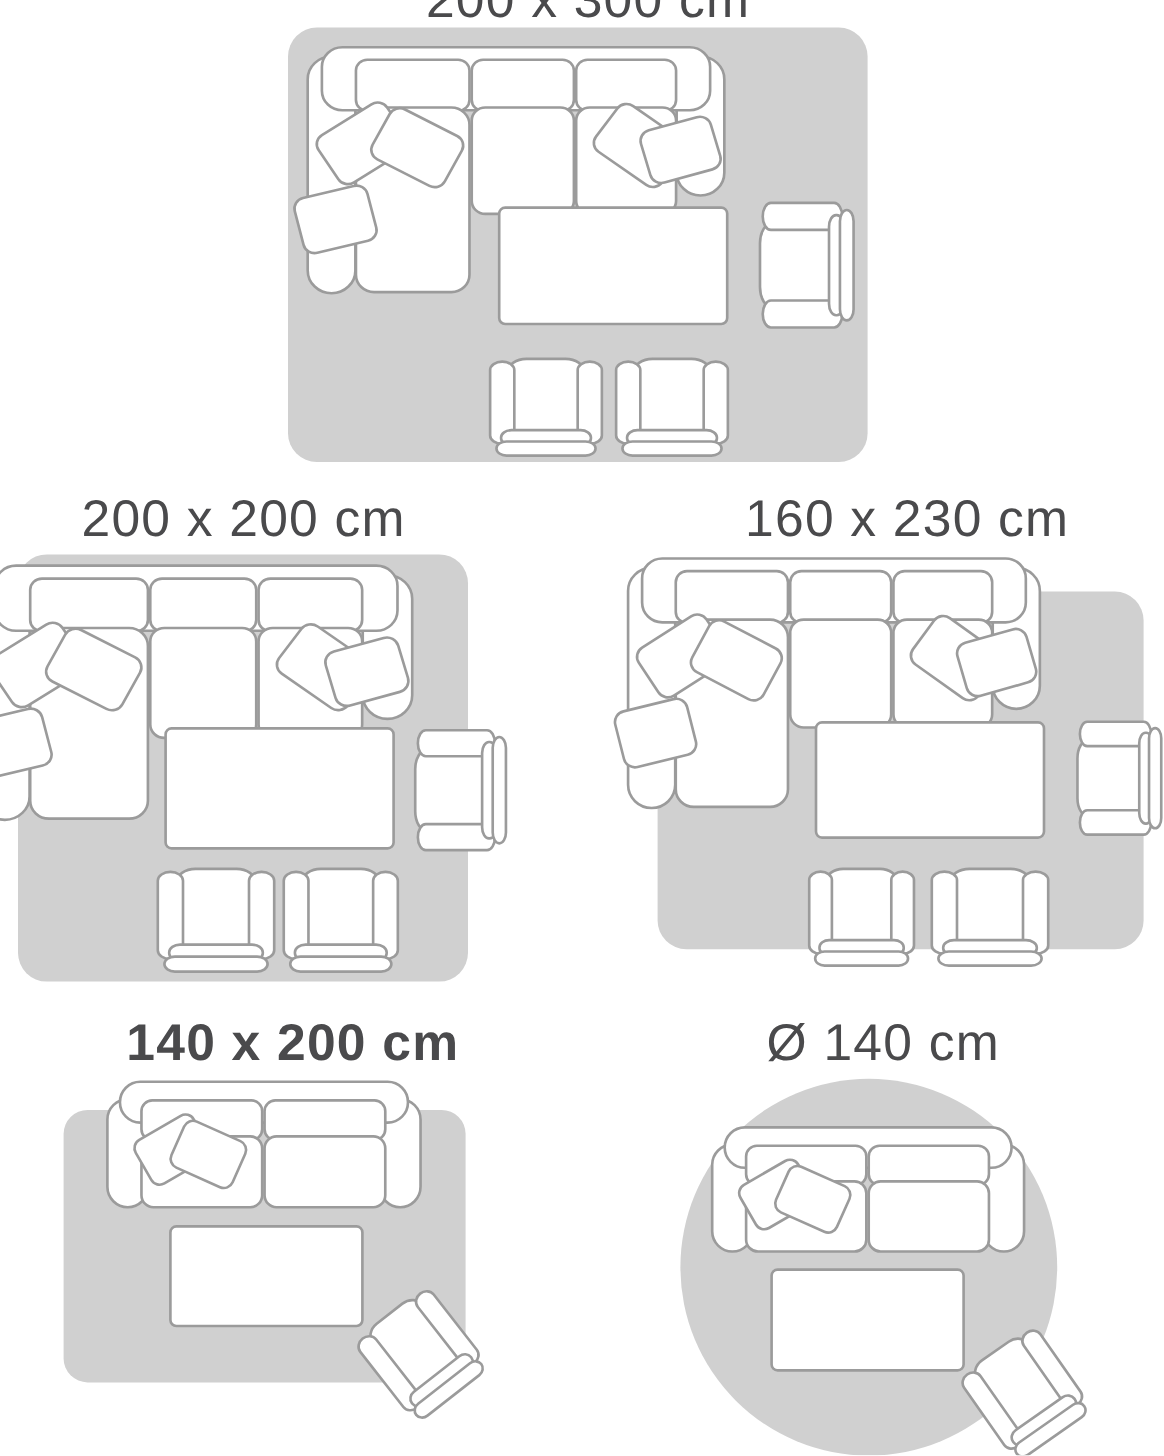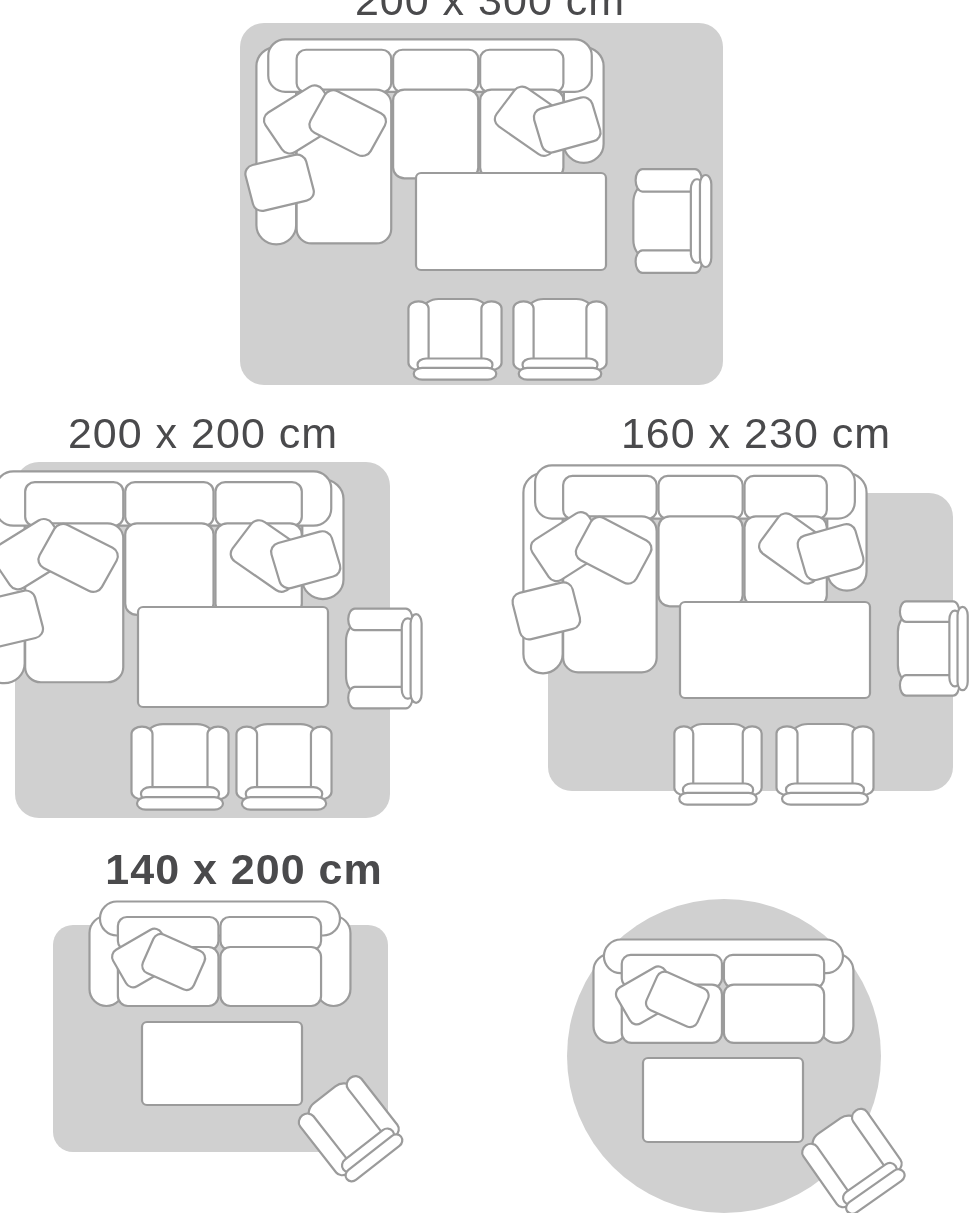--- a/index.html
+++ b/index.html
@@ -153,20 +153,21 @@
     <rect class="rug" x="13" y="40" width="335" height="227" rx="20"></rect>
     <g transform="translate(48,15) scale(0.996,1)">
         <use href="#sym-loveseat"></use>
       </g>
     <rect class="furn" x="102" y="137" width="160" height="83" rx="5"></rect>
     <g transform="translate(311,243.5) rotate(-38) scale(0.8,0.72)">
         <use href="#sym-armchair"></use>
       </g>
   </svg>
 
+  <div class="size-label" style="left:536px; top:850px; width:400px;">Ø 140 cm</div>
   <svg class="diagram" style="left:555px; top:885px;" width="370" height="332" viewBox="0 0 370 332">
     <circle class="rug" cx="169" cy="171" r="157"></circle>
     <g transform="translate(37,53) scale(0.992,0.99)">
         <use href="#sym-loveseat"></use>
       </g>
     <rect class="furn" x="88" y="173" width="160" height="84" rx="5"></rect>
     <g transform="translate(299,276) rotate(-35) scale(0.8,0.72)">
         <use href="#sym-armchair"></use>
       </g>
   </svg>

